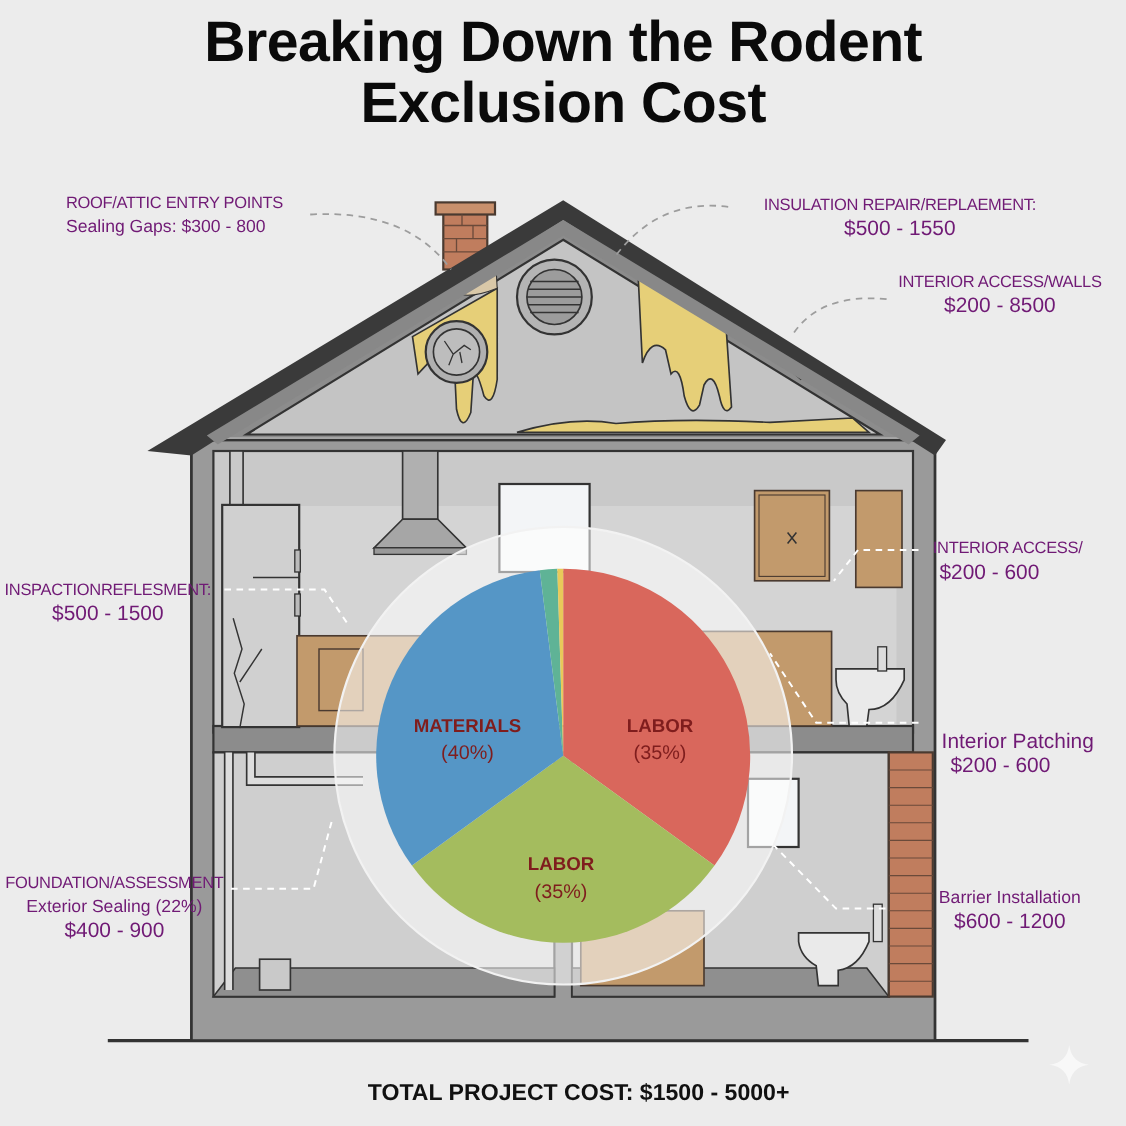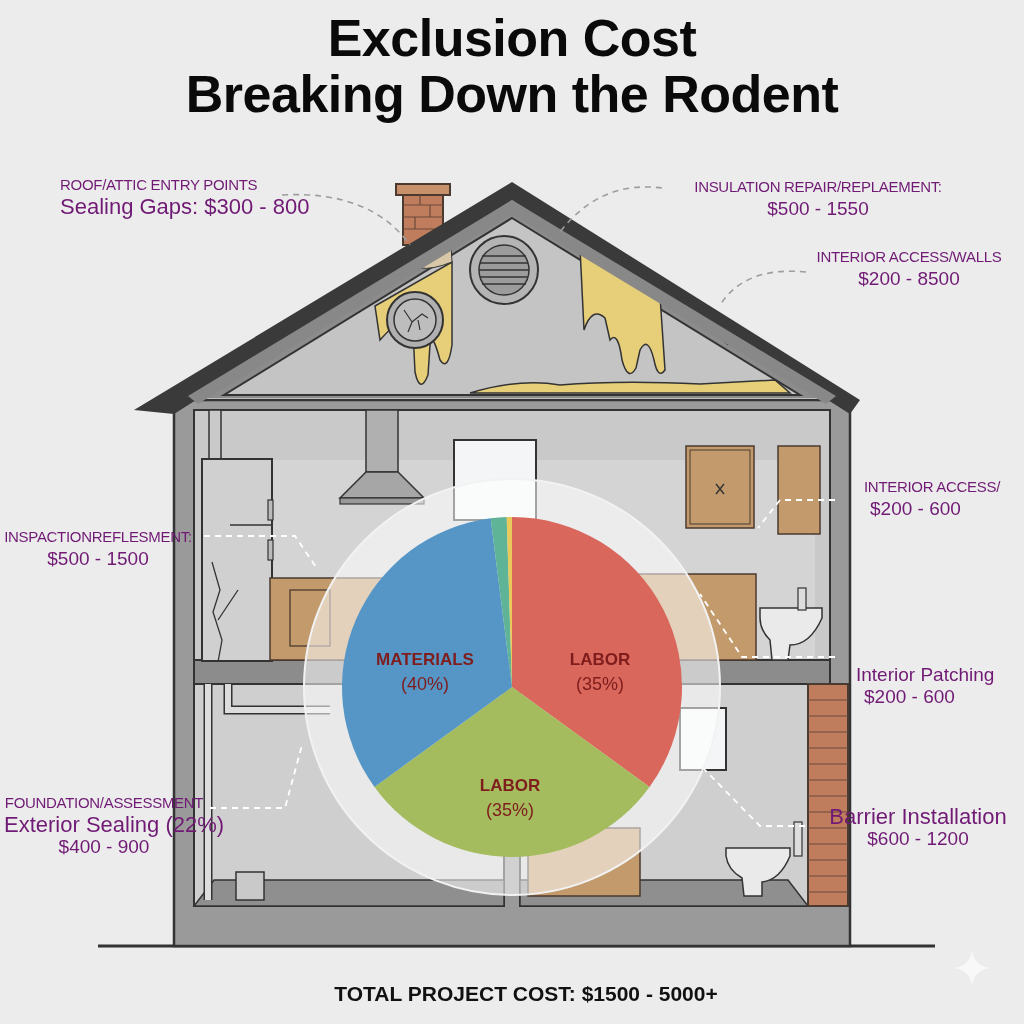--- a/index.html
+++ b/index.html
@@ -3,32 +3,32 @@
 <meta charset="utf-8">
 <style>
   html,body{margin:0;padding:0;}
   body{width:1024px;height:1024px;background:#ececec;position:relative;overflow:hidden;font-family:"Liberation Sans","DejaVu Sans",sans-serif;color:#111;}
   .title{position:absolute;left:0;top:10px;width:1024px;text-align:center;font-weight:bold;font-size:52px;line-height:56px;letter-spacing:-0.5px;color:#0a0a0a;}
   .title span{display:block;}
   svg.scene{position:absolute;left:0;top:0;}
   .lbl{position:absolute;font-size:15px;line-height:22px;color:#701a75;text-align:center;white-space:nowrap;}
   .lbl .h{font-size:15px;letter-spacing:-0.3px;}
   .lbl .v{font-size:19px;}
-  .lbl .s{font-size:22px;}
+  .lbl .s{font-size:16px;}
   .pie-label{position:absolute;color:#7f1d1d;font-weight:bold;font-size:17px;line-height:24px;text-align:center;white-space:nowrap;}
   .pie-label .p{font-weight:normal;font-size:18px;}
   .total{position:absolute;left:0;top:982px;width:1024px;text-align:center;font-weight:bold;font-size:21px;color:#111;padding-left:14px;}
   .sparkle{position:absolute;left:952px;top:948px;width:40px;height:40px;}
 </style>
 </head>
 <body>
 
 <div class="title">
+  <span>Breaking Down the Rodent</span>
   <span>Exclusion Cost</span>
-  <span>Breaking Down the Rodent</span>
 </div>
 
 <svg class="scene" width="1024" height="1024" viewBox="0 0 1024 1024">
 
   <line x1="98" y1="946" x2="935" y2="946" stroke="#333" stroke-width="3"></line>
 
   <g>
     <rect x="403" y="193" width="40" height="52" fill="#c07d5e" stroke="#4a3a30" stroke-width="2"></rect>
     <rect x="396" y="184" width="54" height="11" fill="#c9906c" stroke="#4a3a30" stroke-width="2"></rect>
     <g stroke="#6a4a3a" stroke-width="1.2">
@@ -194,21 +194,21 @@
   <div class="v">$500 - 1550</div>
 </div>
 <div class="lbl" style="left:814px;top:246px;width:190px;">
   <div class="h">INTERIOR ACCESS/WALLS</div>
   <div class="v">$200 - 8500</div>
 </div>
 <div class="lbl" style="left:0px;top:526px;width:196px;">
   <div class="h">INSPACTIONREFLESMENT:</div>
   <div class="v">$500 - 1500</div>
 </div>
-<div class="lbl" style="left:848px;top:476px;text-align:left;padding-left:16px;">
+<div class="lbl" style="left:848px;top:488px;text-align:left;">
   <div class="h">INTERIOR ACCESS/</div>
   <div class="v" style="padding-left:6px;">$200 - 600</div>
 </div>
 <div class="lbl" style="left:856px;top:644px;text-align:left;margin-top:20px;">
   <div class="s" style="font-size:19px;">Interior Patching</div>
   <div class="v" style="padding-left:8px;">$200 - 600</div>
 </div>
 <div class="lbl" style="left:4px;top:792px;width:200px;">
   <div class="h">FOUNDATION/ASSESSMENT</div>
   <div class="s">Exterior Sealing (22%)</div>

